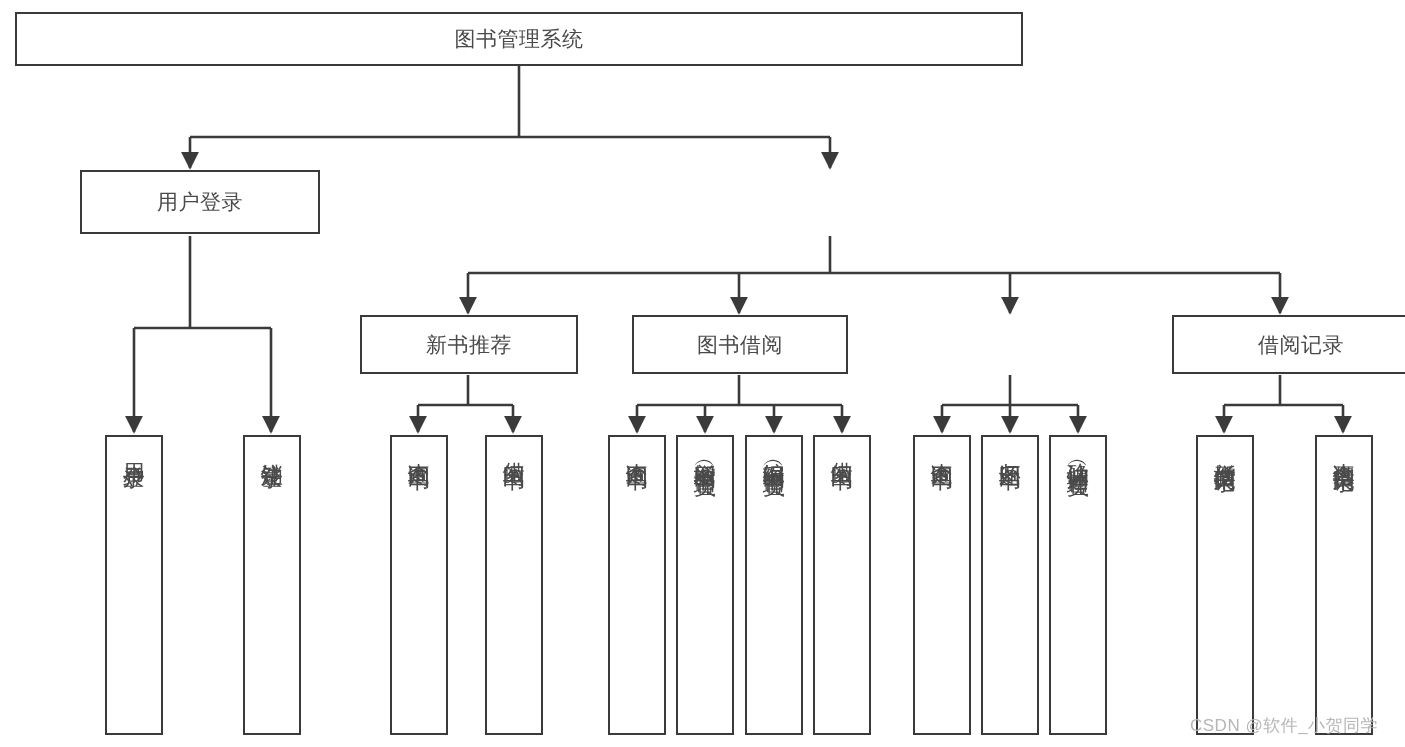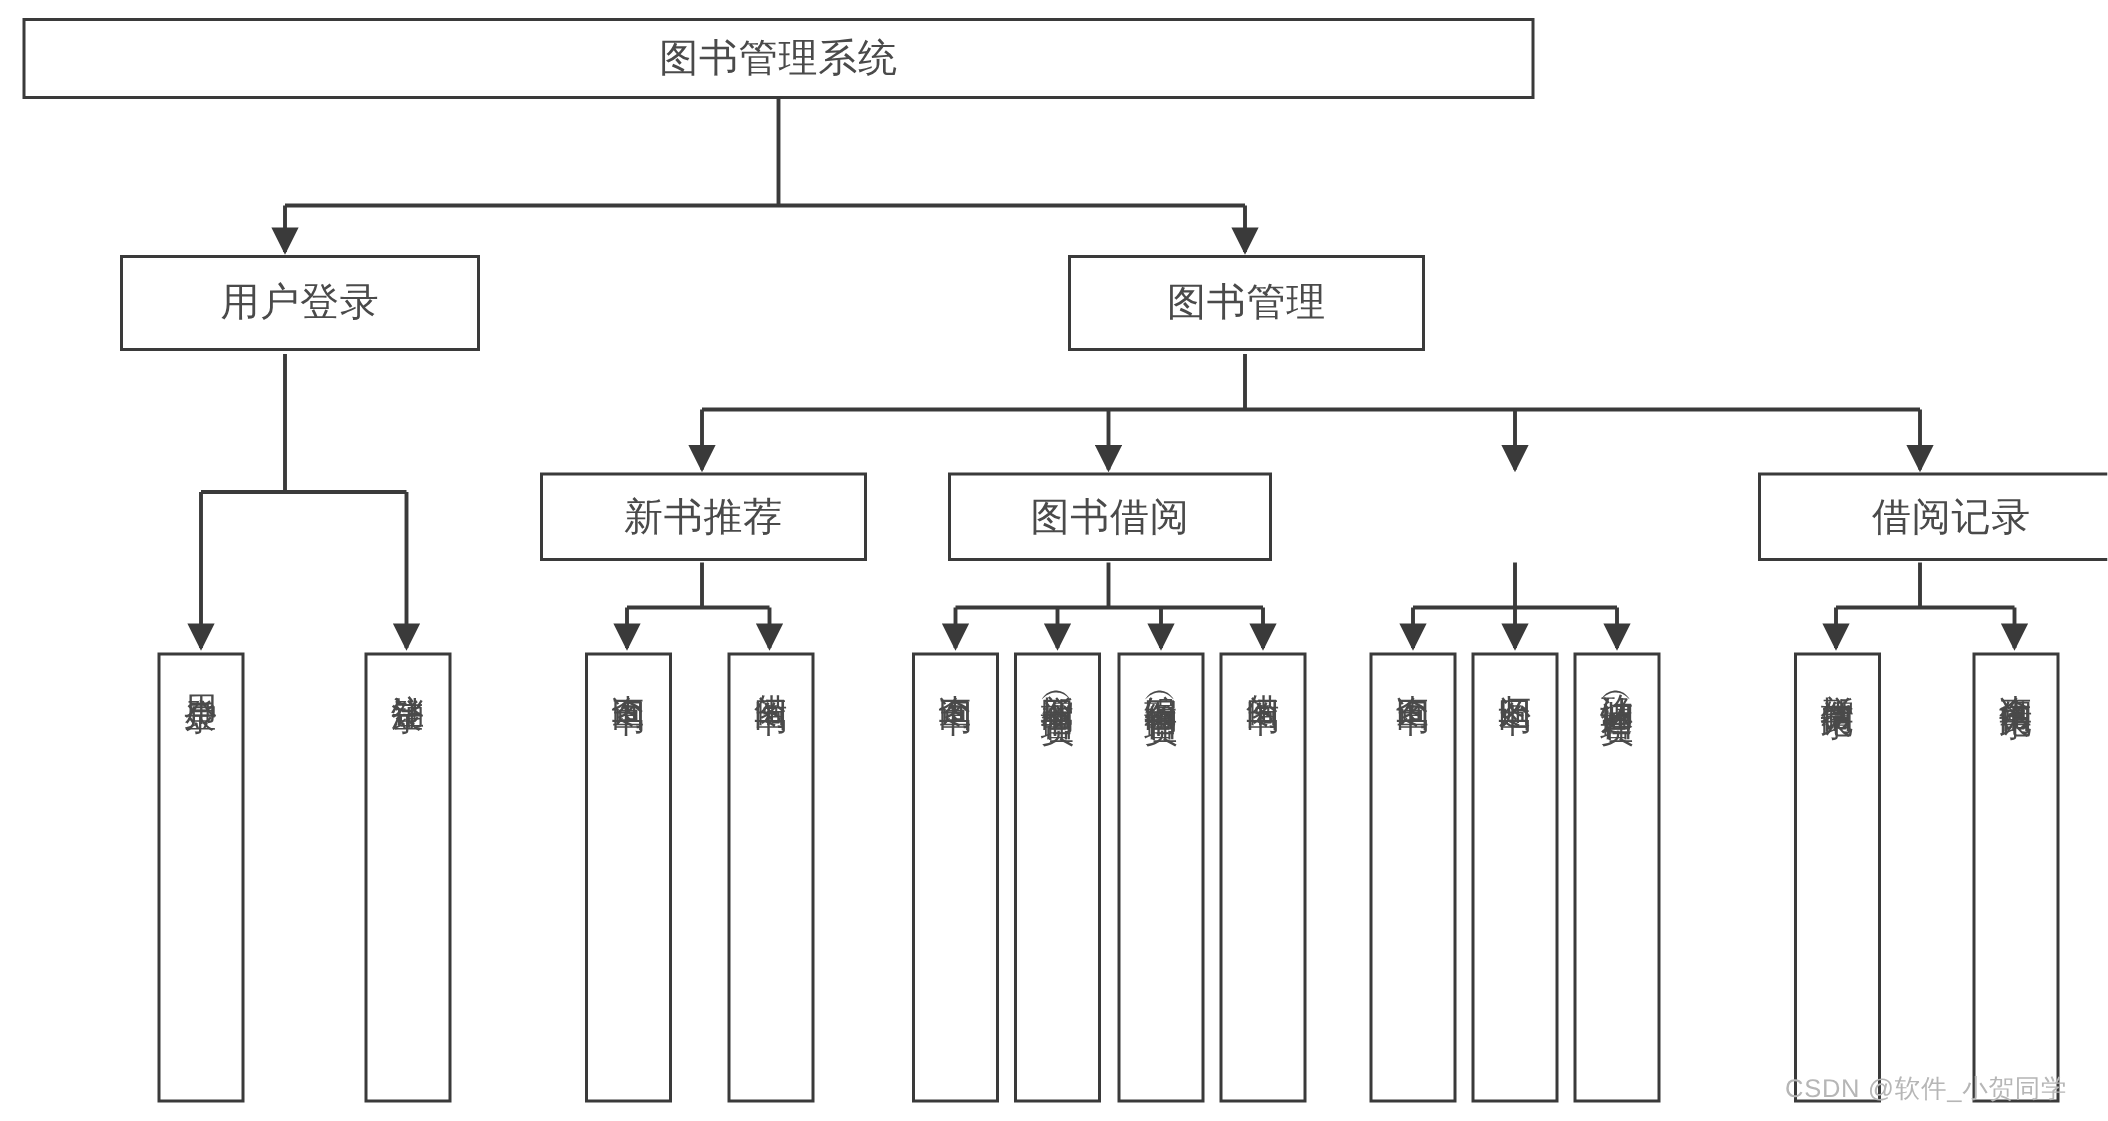--- a/index.html
+++ b/index.html
@@ -31,21 +31,21 @@
     box-sizing: border-box;
     background: #ffffff;
     border: 2px solid #3a3a3a;
     display: flex;
     align-items: center;
     justify-content: center;
     z-index: 2;
   }
   .node .label {
     color: #4a4a4a;
-    font-size: 26px;
+    font-size: 21px;
     line-height: 1.12;
     letter-spacing: 0.5px;
     white-space: nowrap;
     text-align: center;
   }
   .node.vertical {
     align-items: flex-start;
     padding-top: 8px;
   }
   .node.vertical .label {
@@ -124,23 +124,20 @@
     </g>
   </svg>
 
   <div class="node" style="left:15px; top:12px; width:1008px; height:54px;">
     <span class="label">图书管理系统</span>
   </div>
 
   <div class="node" style="left:80px; top:170px; width:240px; height:64px;">
     <span class="label">用户登录</span>
   </div>
-  <div class="node" style="left:712px; top:170px; width:238px; height:64px;">
-    <span class="label">图书管理</span>
-  </div>
 
   <div class="node" style="left:632px; top:315px; width:216px; height:59px;">
     <span class="label">图书借阅</span>
   </div>
   <div class="node" style="left:360px; top:315px; width:218px; height:59px;">
     <span class="label">新书推荐</span>
   </div>
   <div class="node" style="left:1172px; top:315px; width:258px; height:59px;">
     <span class="label">借阅记录</span>
   </div>

